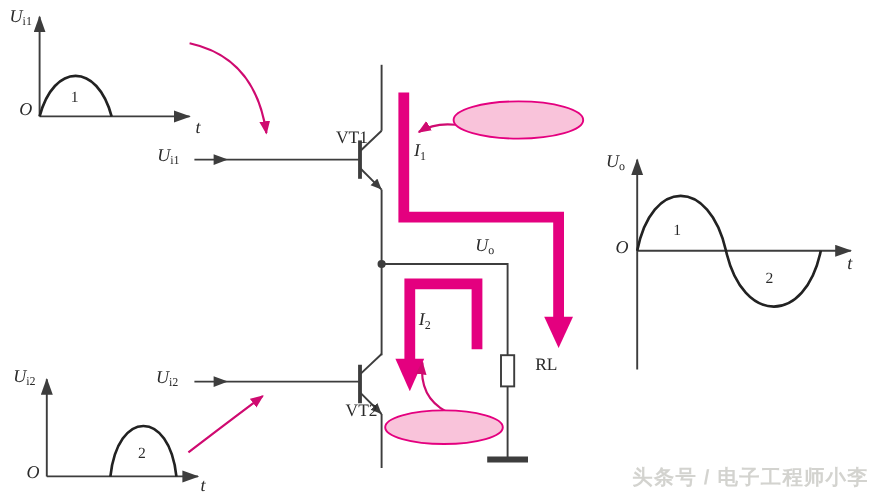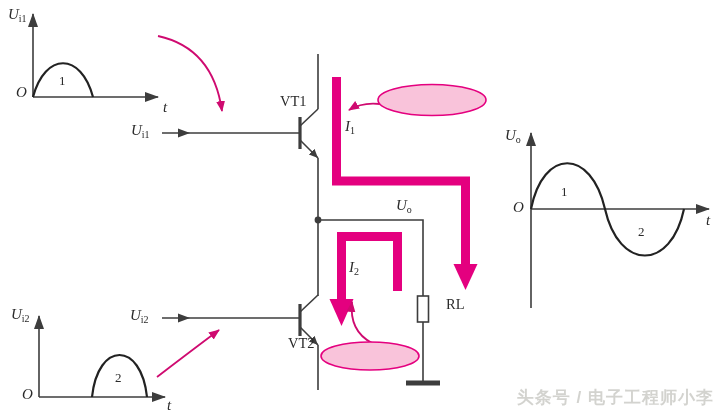--- a/index.html
+++ b/index.html
@@ -18,21 +18,21 @@
   .var{font-style:italic;font-size:15px;}
   .var sub{font-style:normal;font-size:10px;vertical-align:-3px;letter-spacing:0;}
   .num{font-style:normal;font-size:13px;}
   .rom{font-style:normal;font-size:14.5px;}
   .ellipse-text{
     font-family:"Liberation Sans", sans-serif;
     font-weight:bold;font-size:13.5px;color:var(--magenta);
     letter-spacing:1.5px;text-align:center;
   }
   .watermark{
-    position:absolute;right:14px;bottom:3px;
+    position:absolute;right:4px;bottom:3px;
     font-family:"Liberation Sans", sans-serif;
     font-weight:bold;font-size:17px;letter-spacing:1px;
     color:rgba(168,168,160,0.5);
     text-shadow:1px 1px 0 #ffffff;
   }
   
   .wire{stroke:var(--wire);stroke-width:1.6;fill:none;}
   .wire-thick{stroke:var(--wire);stroke-width:3.2;fill:none;}
   .curve{stroke:#222;stroke-width:2.2;fill:none;}
   .mag-bar{stroke:var(--magenta);stroke-width:9;fill:none;}
@@ -123,21 +123,21 @@
   <span class="lbl var" style="left:167px;top:398px">t</span>
 
   <span class="lbl var" style="left:505px;top:128px"><i>U</i><sub>o</sub></span>
   <span class="lbl var" style="left:513px;top:200px">O</span>
   <span class="lbl num" style="left:561px;top:185px">1</span>
   <span class="lbl num" style="left:638px;top:225px">2</span>
   <span class="lbl var" style="left:706px;top:213px">t</span>
 
   <span class="lbl var" style="left:131px;top:123px"><i>U</i><sub>i1</sub></span>
   <span class="lbl var" style="left:130px;top:308px"><i>U</i><sub>i2</sub></span>
-  <span class="lbl rom" style="left:280px;top:94px">VT1</span>
+  <span class="lbl rom" style="left:280px;top:108px">VT1</span>
   <span class="lbl rom" style="left:288px;top:336px">VT2</span>
   <span class="lbl var" style="left:345px;top:119px"><i>I</i><sub>1</sub></span>
   <span class="lbl var" style="left:349px;top:260px"><i>I</i><sub>2</sub></span>
   <span class="lbl var" style="left:396px;top:198px"><i>U</i><sub>o</sub></span>
   <span class="lbl rom" style="left:446px;top:297px">RL</span>
 
 
   <span class="watermark">头条号 / 电子工程师小李</span>
 </div>
 

